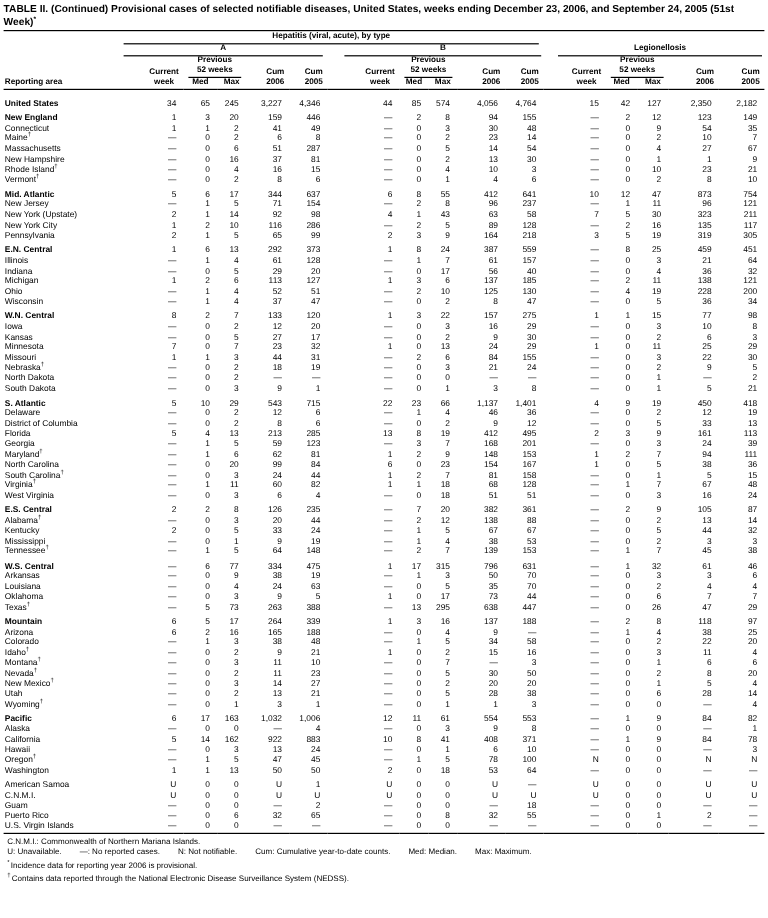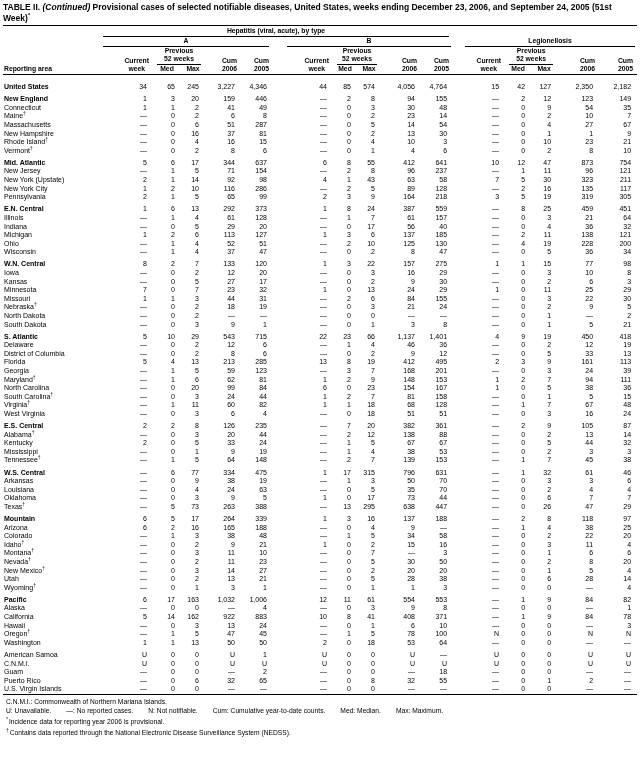--- a/index.html
+++ b/index.html
@@ -1,19 +1,19 @@
 <!DOCTYPE html>
 <html><head>
 <meta charset="utf-8">
 <style>
   html,body { margin:0; padding:0; background:#fff; }
   body { width:640px; height:765px; color:#000; font-family:"Liberation Sans", sans-serif; overflow:hidden; }
   .page { padding:2px 3px 0 3px; }
   .title { font-size:8.5px; font-weight:bold; line-height:11px; width:636px; }
-  .title .cont { font-style:italic; }
+  .title .cont { }
   .title sup { font-size:5.5px; vertical-align:super; }
   .rule-top { border-top:1.5px solid #000; width:634px; margin-top:1px; }
   table { border-collapse:collapse; table-layout:fixed; width:634px; border-bottom:1px solid #000; margin-top:1px; }
   td { padding:0; font-size:7px; line-height:8.6px; white-space:nowrap; vertical-align:bottom; }
   thead td { font-weight:bold; font-size:6.8px; line-height:8.4px; }
   .grp-line { border-bottom:1px solid #000; text-align:center; padding-bottom:0.5px; }
   .gl-hep { margin:0 4px 0 8px; }
   .gl-a { margin:0 4px 0 8px; }
   .gl-b { margin:0 2px 0 14px; }
   .gl-l { margin:0 2px 0 12px; }

